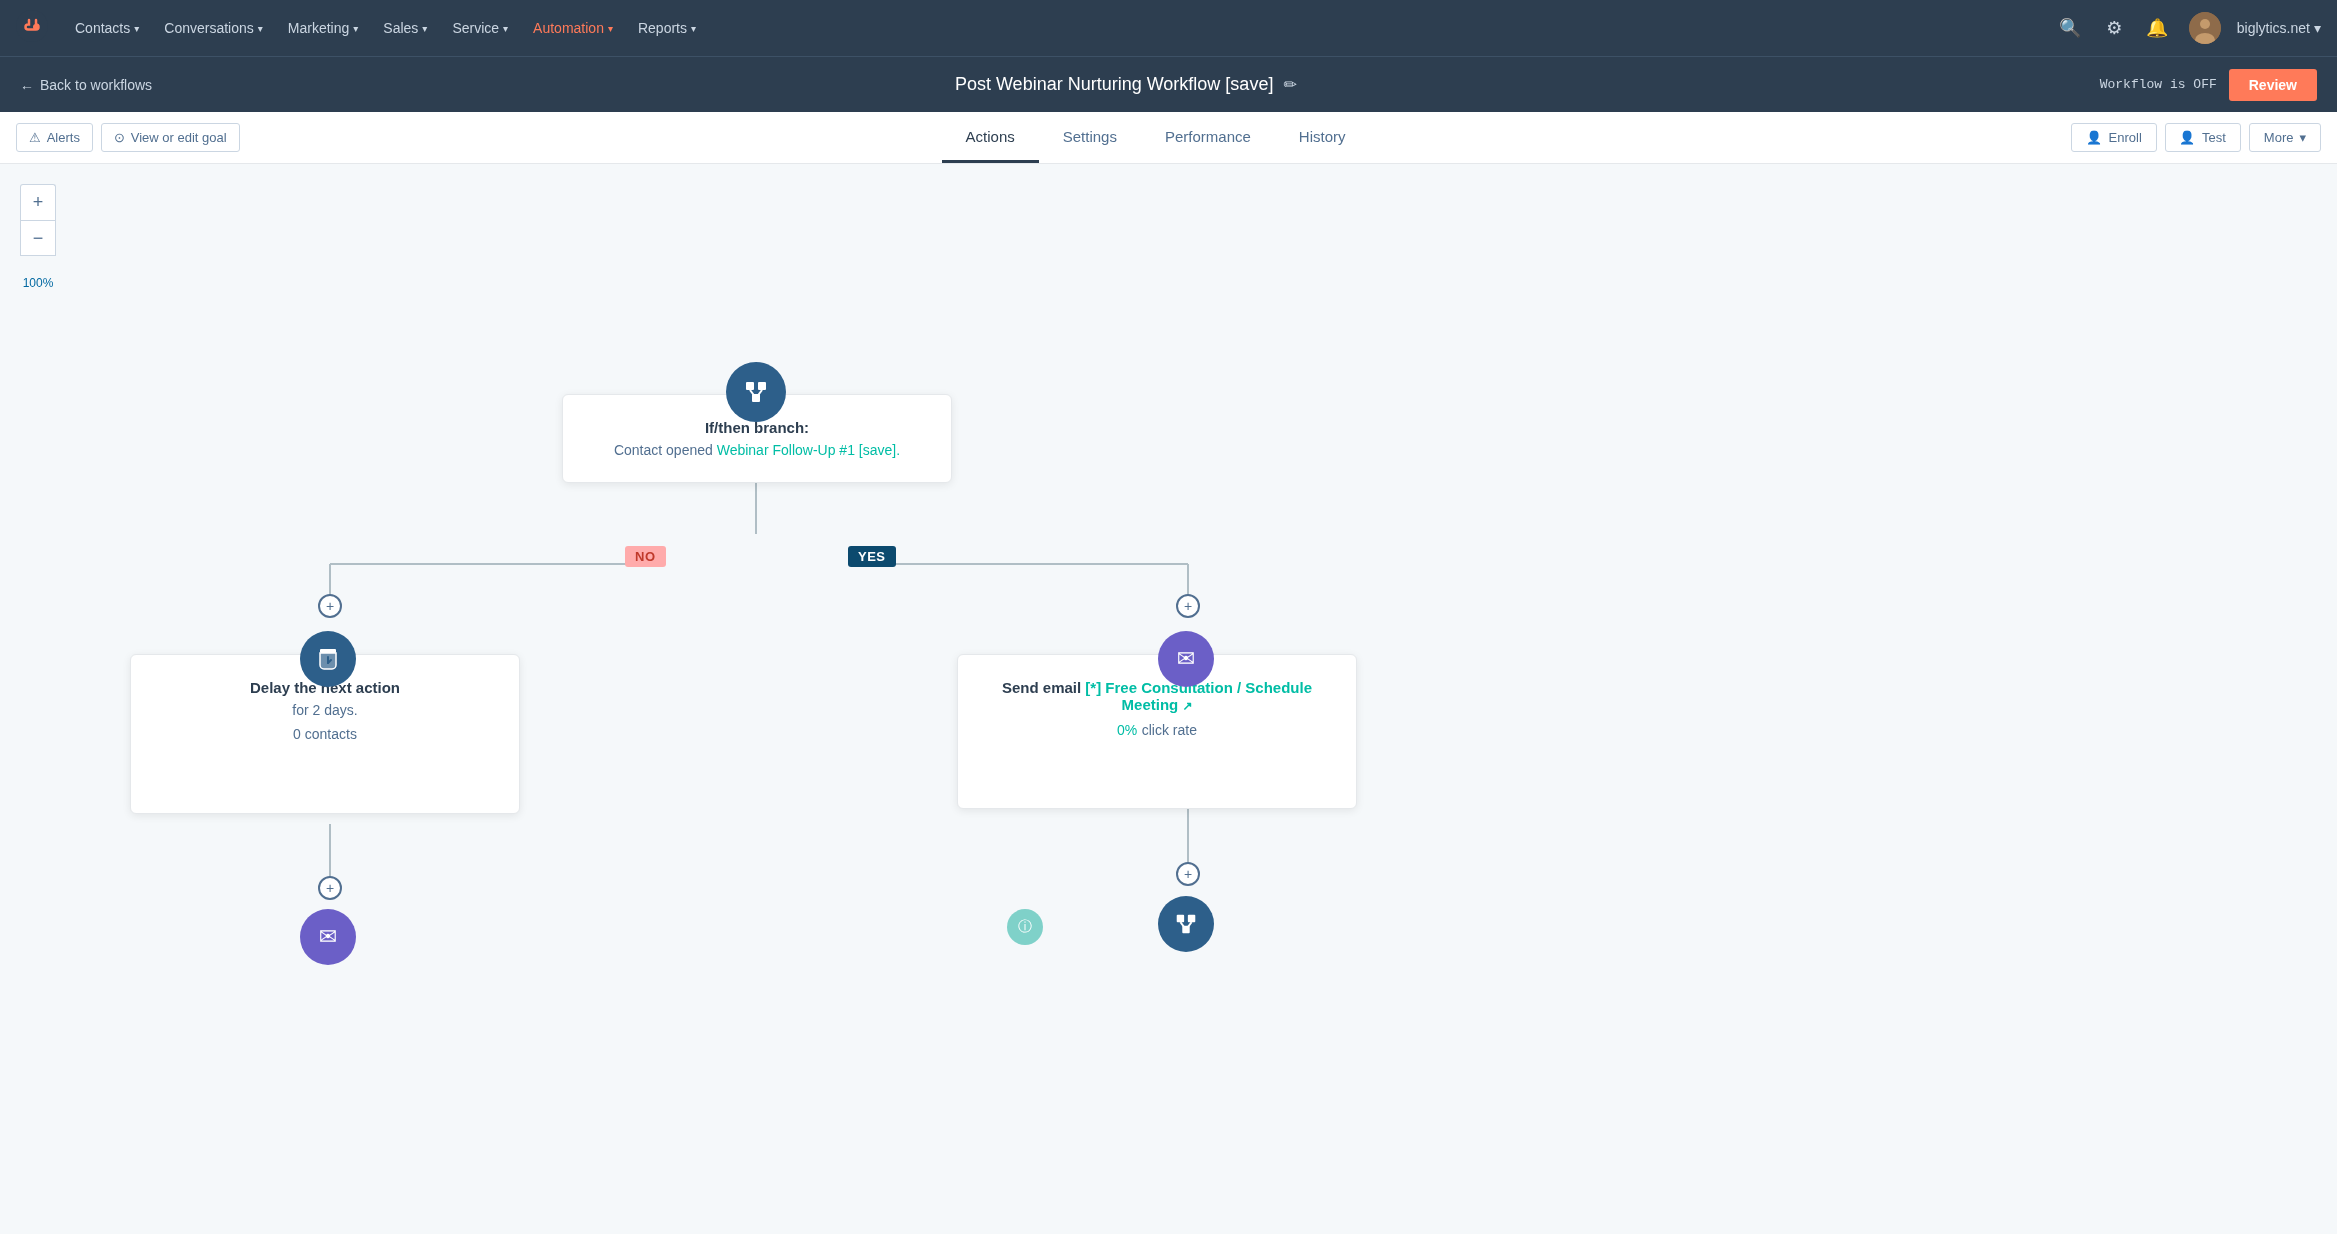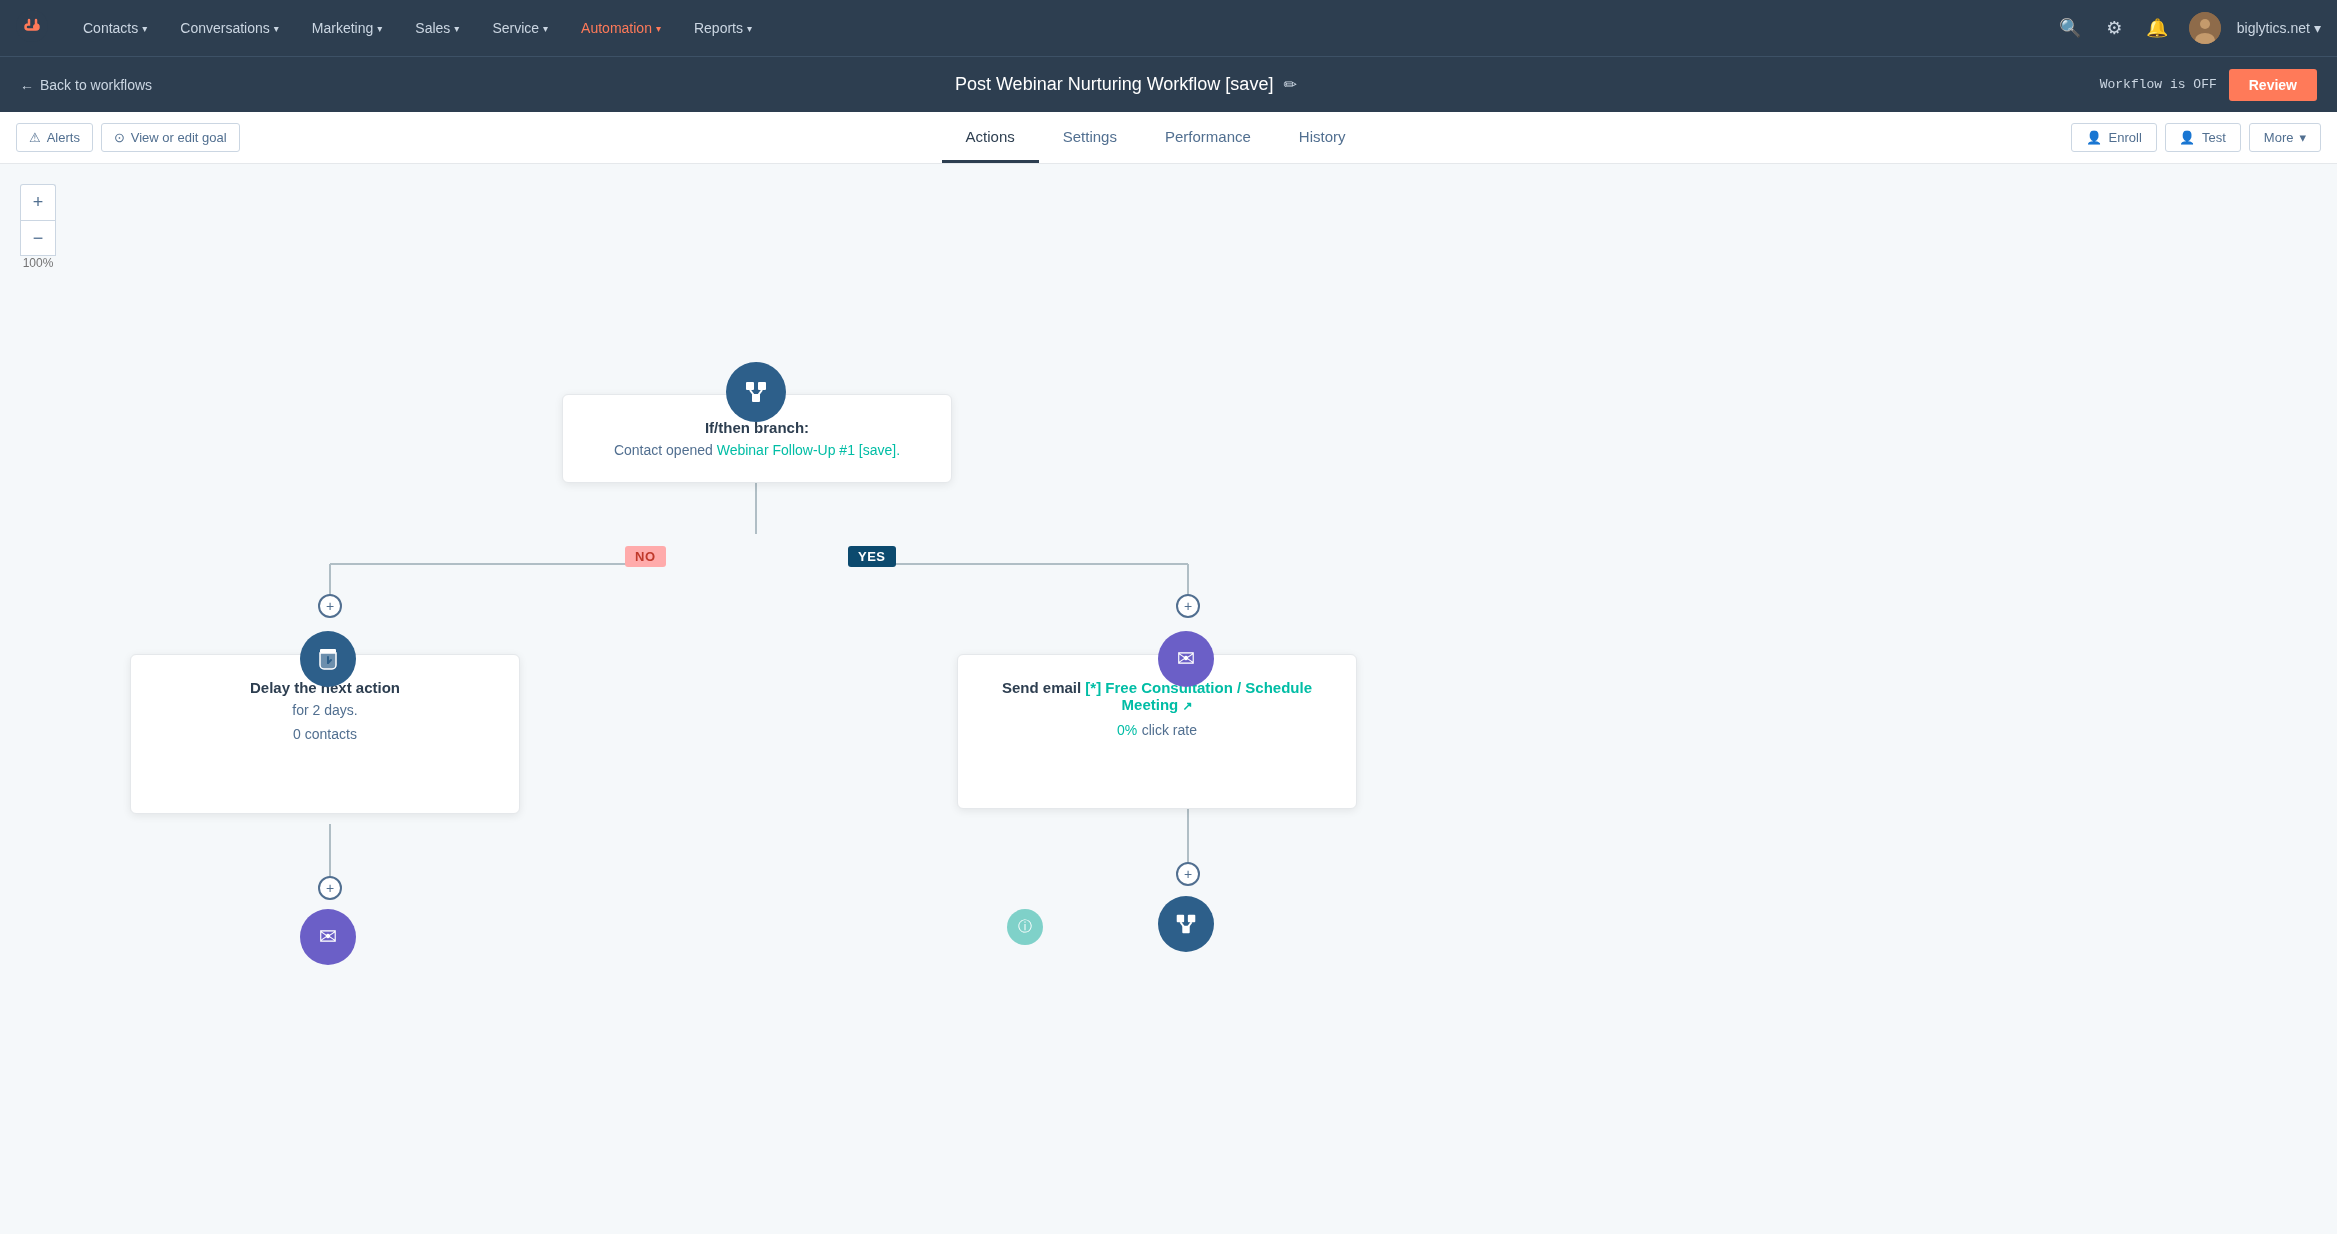--- a/index.html
+++ b/index.html
@@ -5,21 +5,21 @@
     * { box-sizing: border-box; margin: 0; padding: 0; }
     body { font-family: -apple-system, BlinkMacSystemFont, 'Segoe UI', Helvetica, Arial, sans-serif; background: #f5f8fa; overflow: hidden; }
 
     
     .top-nav {
       background: #2d3e50;
       height: 56px;
       display: flex;
       align-items: center;
       padding: 0 16px;
-      gap: 13px;
+      gap: 5px;
     }
     .nav-logo {
       color: #ff7a59;
       font-size: 28px;
       font-weight: 900;
       margin-right: 12px;
       line-height: 1;
     }
     .nav-item {
       color: #cbd6e2;
@@ -213,22 +213,22 @@
       align-items: center;
       justify-content: center;
       font-size: 18px;
       color: #516f90;
     }
     .zoom-btn:first-child { border-radius: 3px 3px 0 0; border-bottom: none; }
     .zoom-btn:last-child { border-radius: 0 0 3px 3px; }
     .zoom-level {
       text-align: center;
       font-size: 12px;
-      color: #737373;
-      margin-top: 0;
+      color: #0369a1;
+      margin-top: 20px;
     }
 
     
     .connector-svg {
       position: absolute;
       top: 0;
       left: 0;
       width: 100%;
       height: 100%;
       pointer-events: none;

